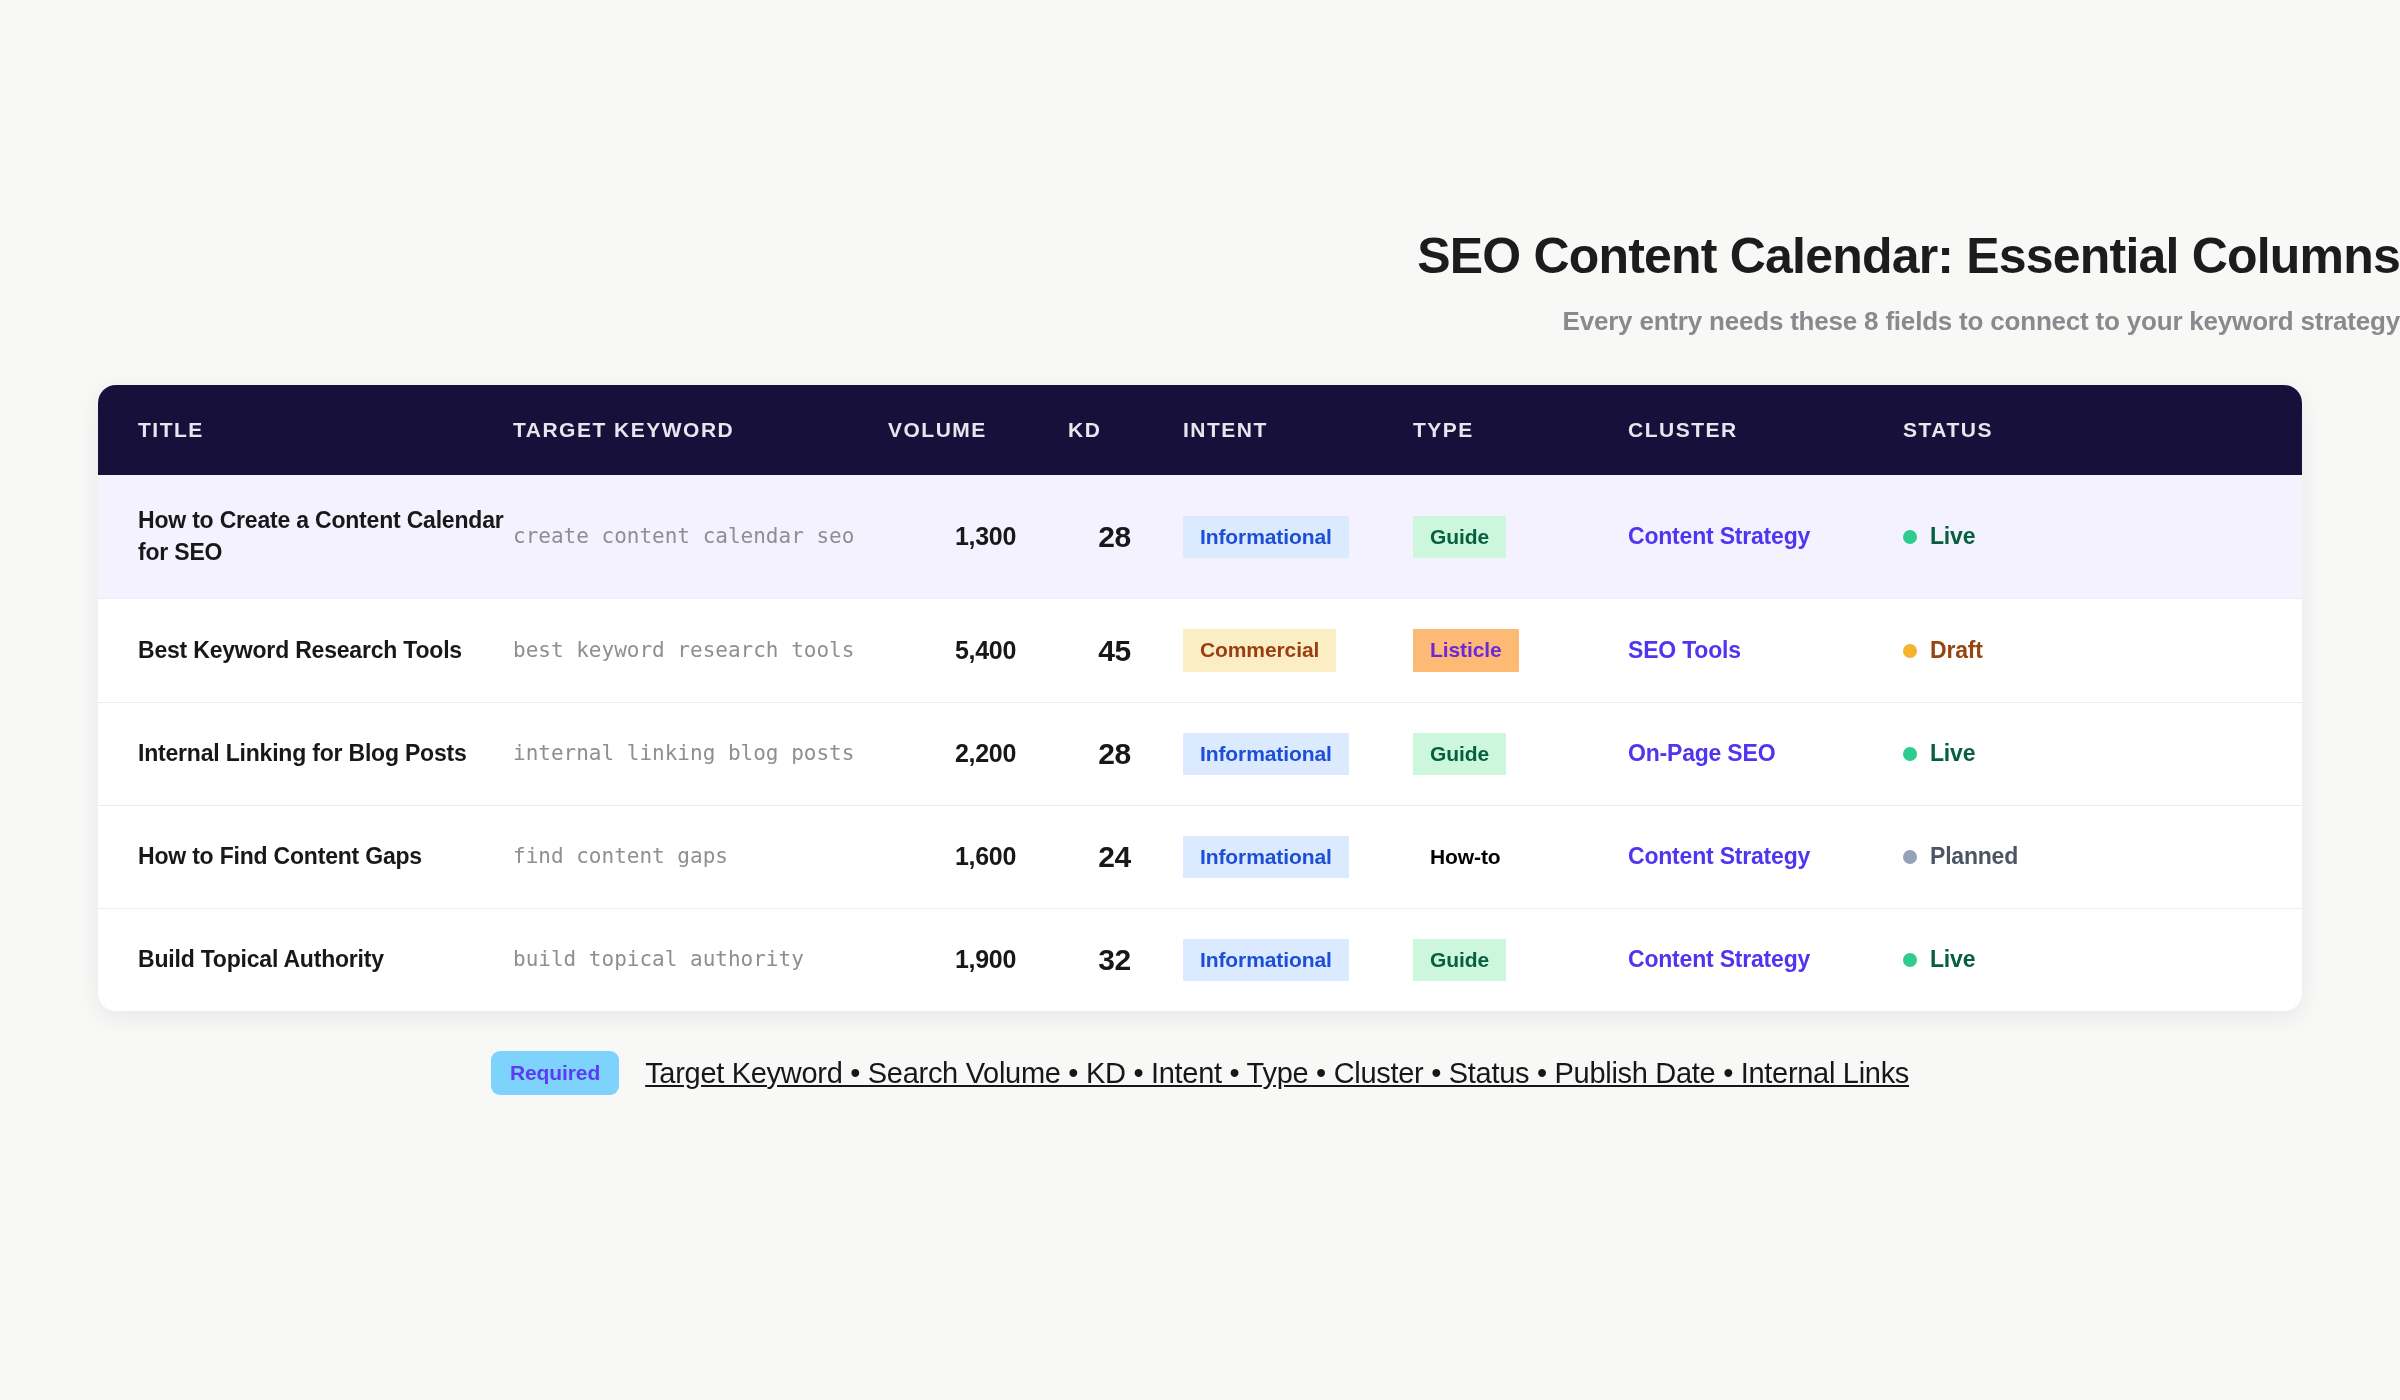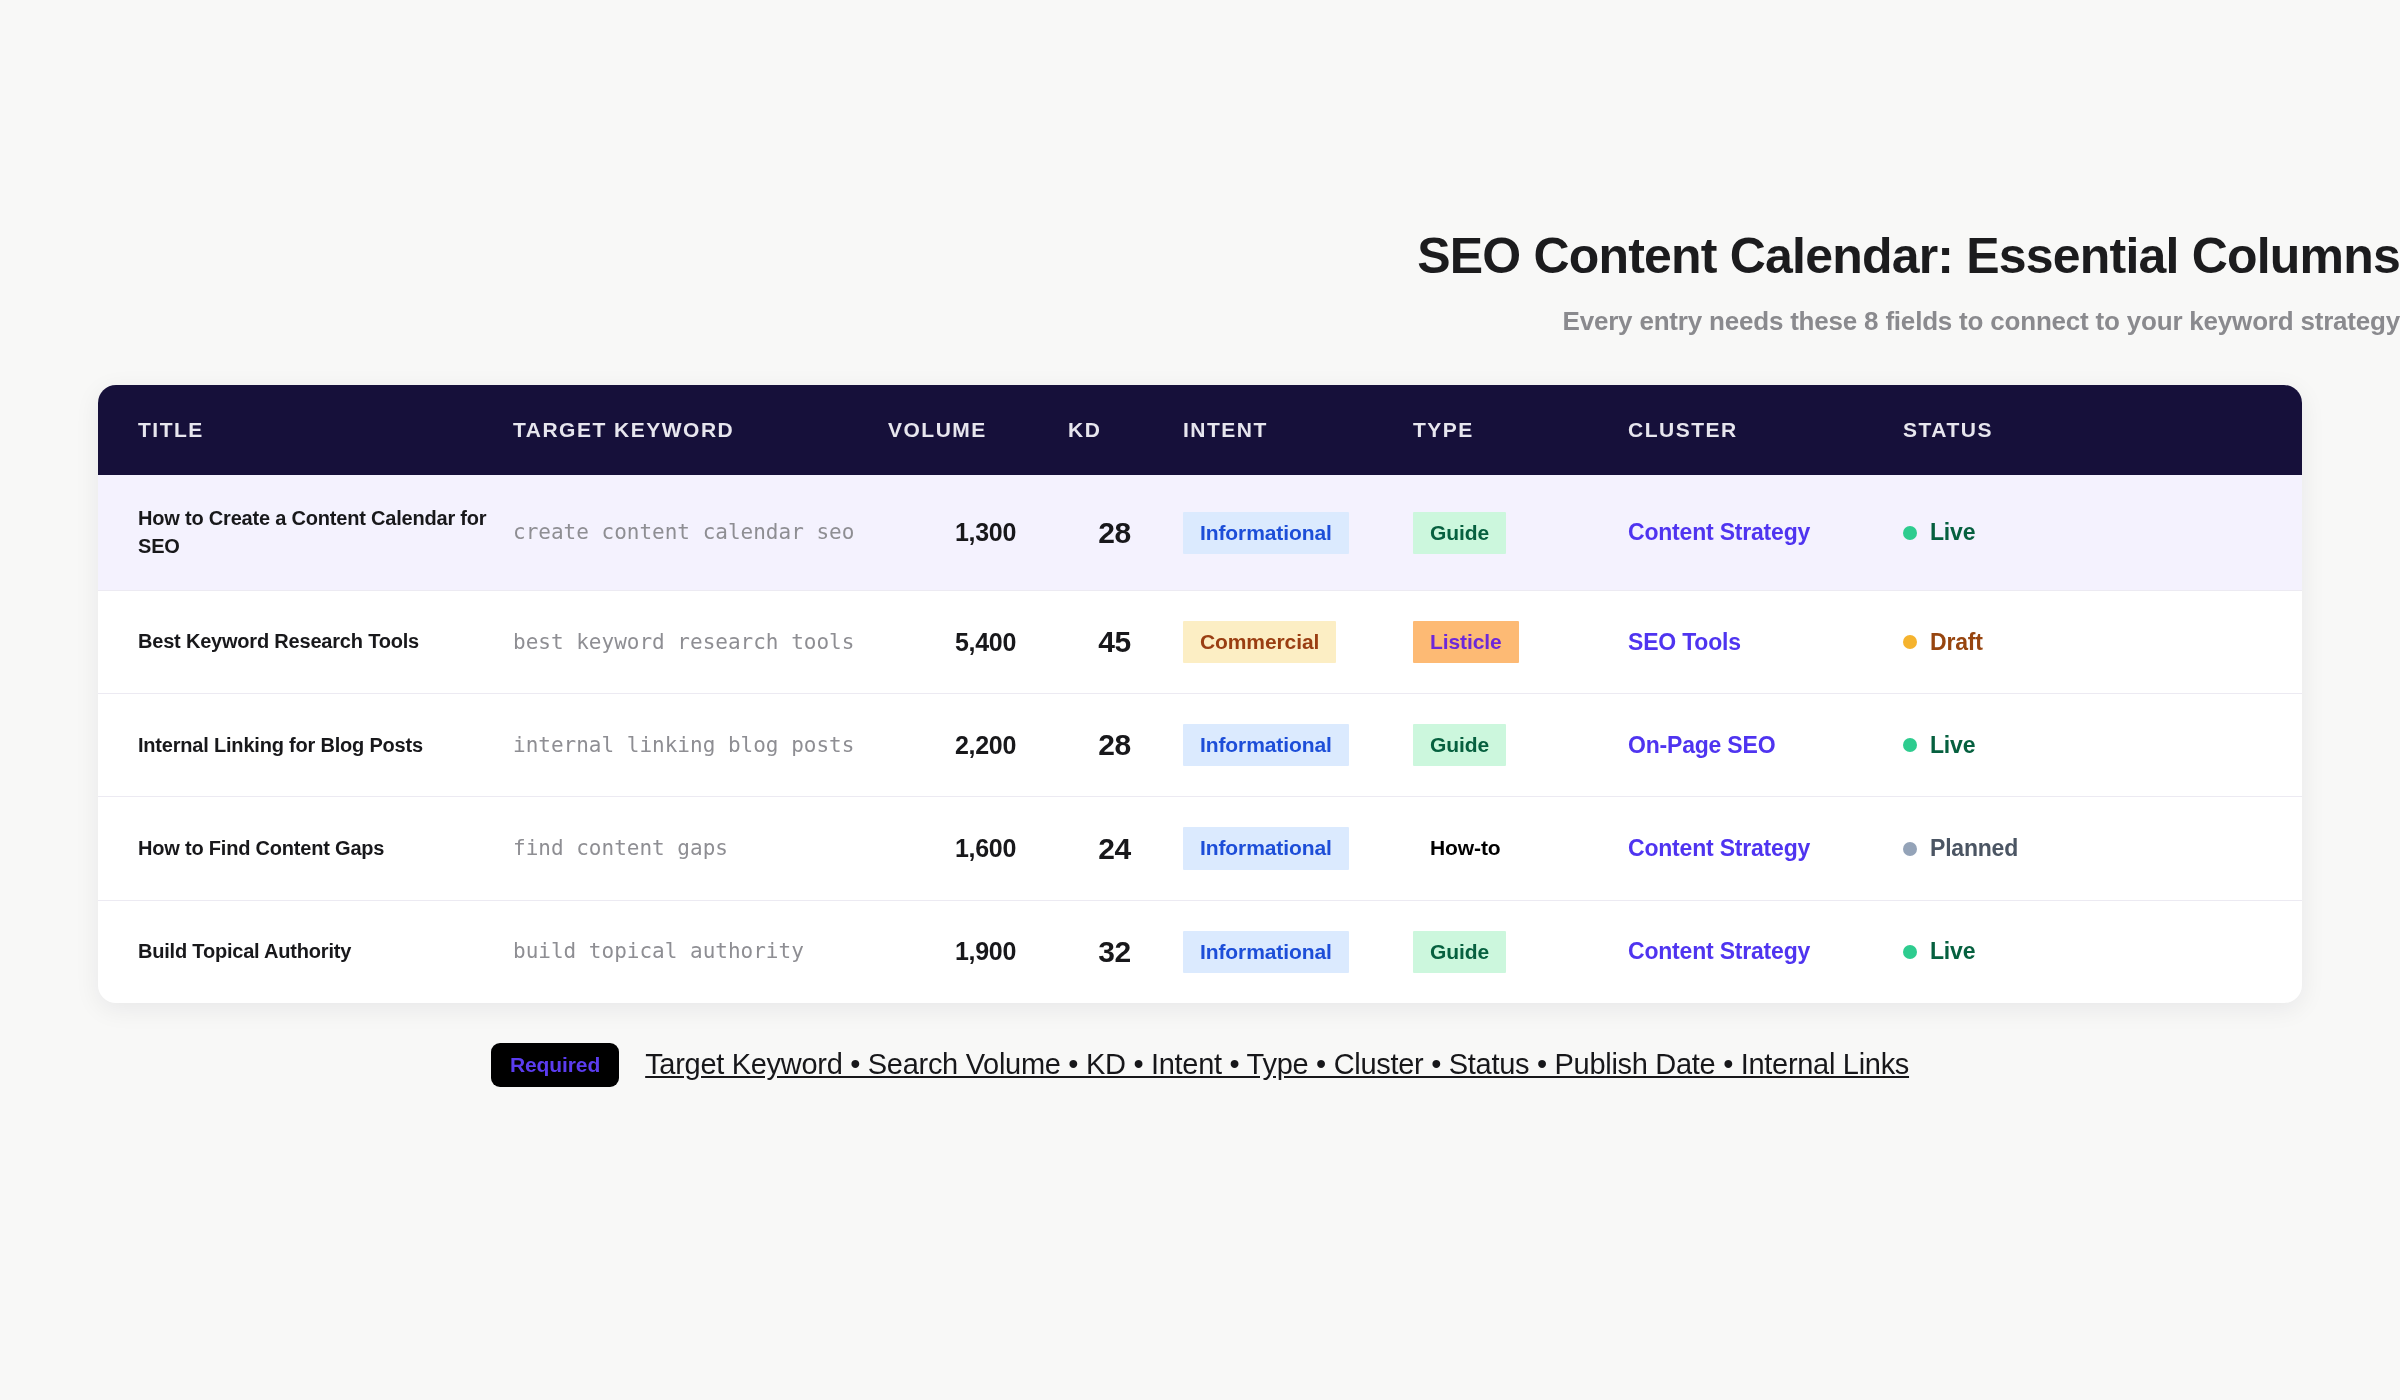--- a/index.html
+++ b/index.html
@@ -87,21 +87,21 @@
     padding: 30px 0;
     vertical-align: middle;
     border-bottom: 1px solid #eceaf2;
   }
   tbody tr:last-child td { border-bottom: none; }
 
   tbody tr.row-highlight td { background: #f4f2fe; }
 
   .cell-title {
     padding-left: 40px !important;
-    font-size: 20px;
+    font-size: 23px;
     font-weight: 700;
     color: #18181b;
     line-height: 1.38;
     letter-spacing: -0.2px;
   }
 
   .cell-keyword {
     font-family: "DejaVu Sans Mono", "Liberation Mono", monospace;
     font-size: 21px;
     color: #8e8e93;
@@ -175,21 +175,21 @@
   .status-planned .status-text{ color: #4b5563; }
 
   
   .legend {
     margin-top: 40px;
     display: flex;
     align-items: center;
     gap: 26px;
   }
   .legend-badge {
-    background: #000000;
+    background: #7dd3fc;
     color: #5b3cf0;
     font-size: 21px;
     font-weight: 700;
     padding: 10px 19px;
     border-radius: 9px;
     letter-spacing: -0.1px;
   }
   .legend-text {
     font-size: 29px;
     font-weight: 400;

